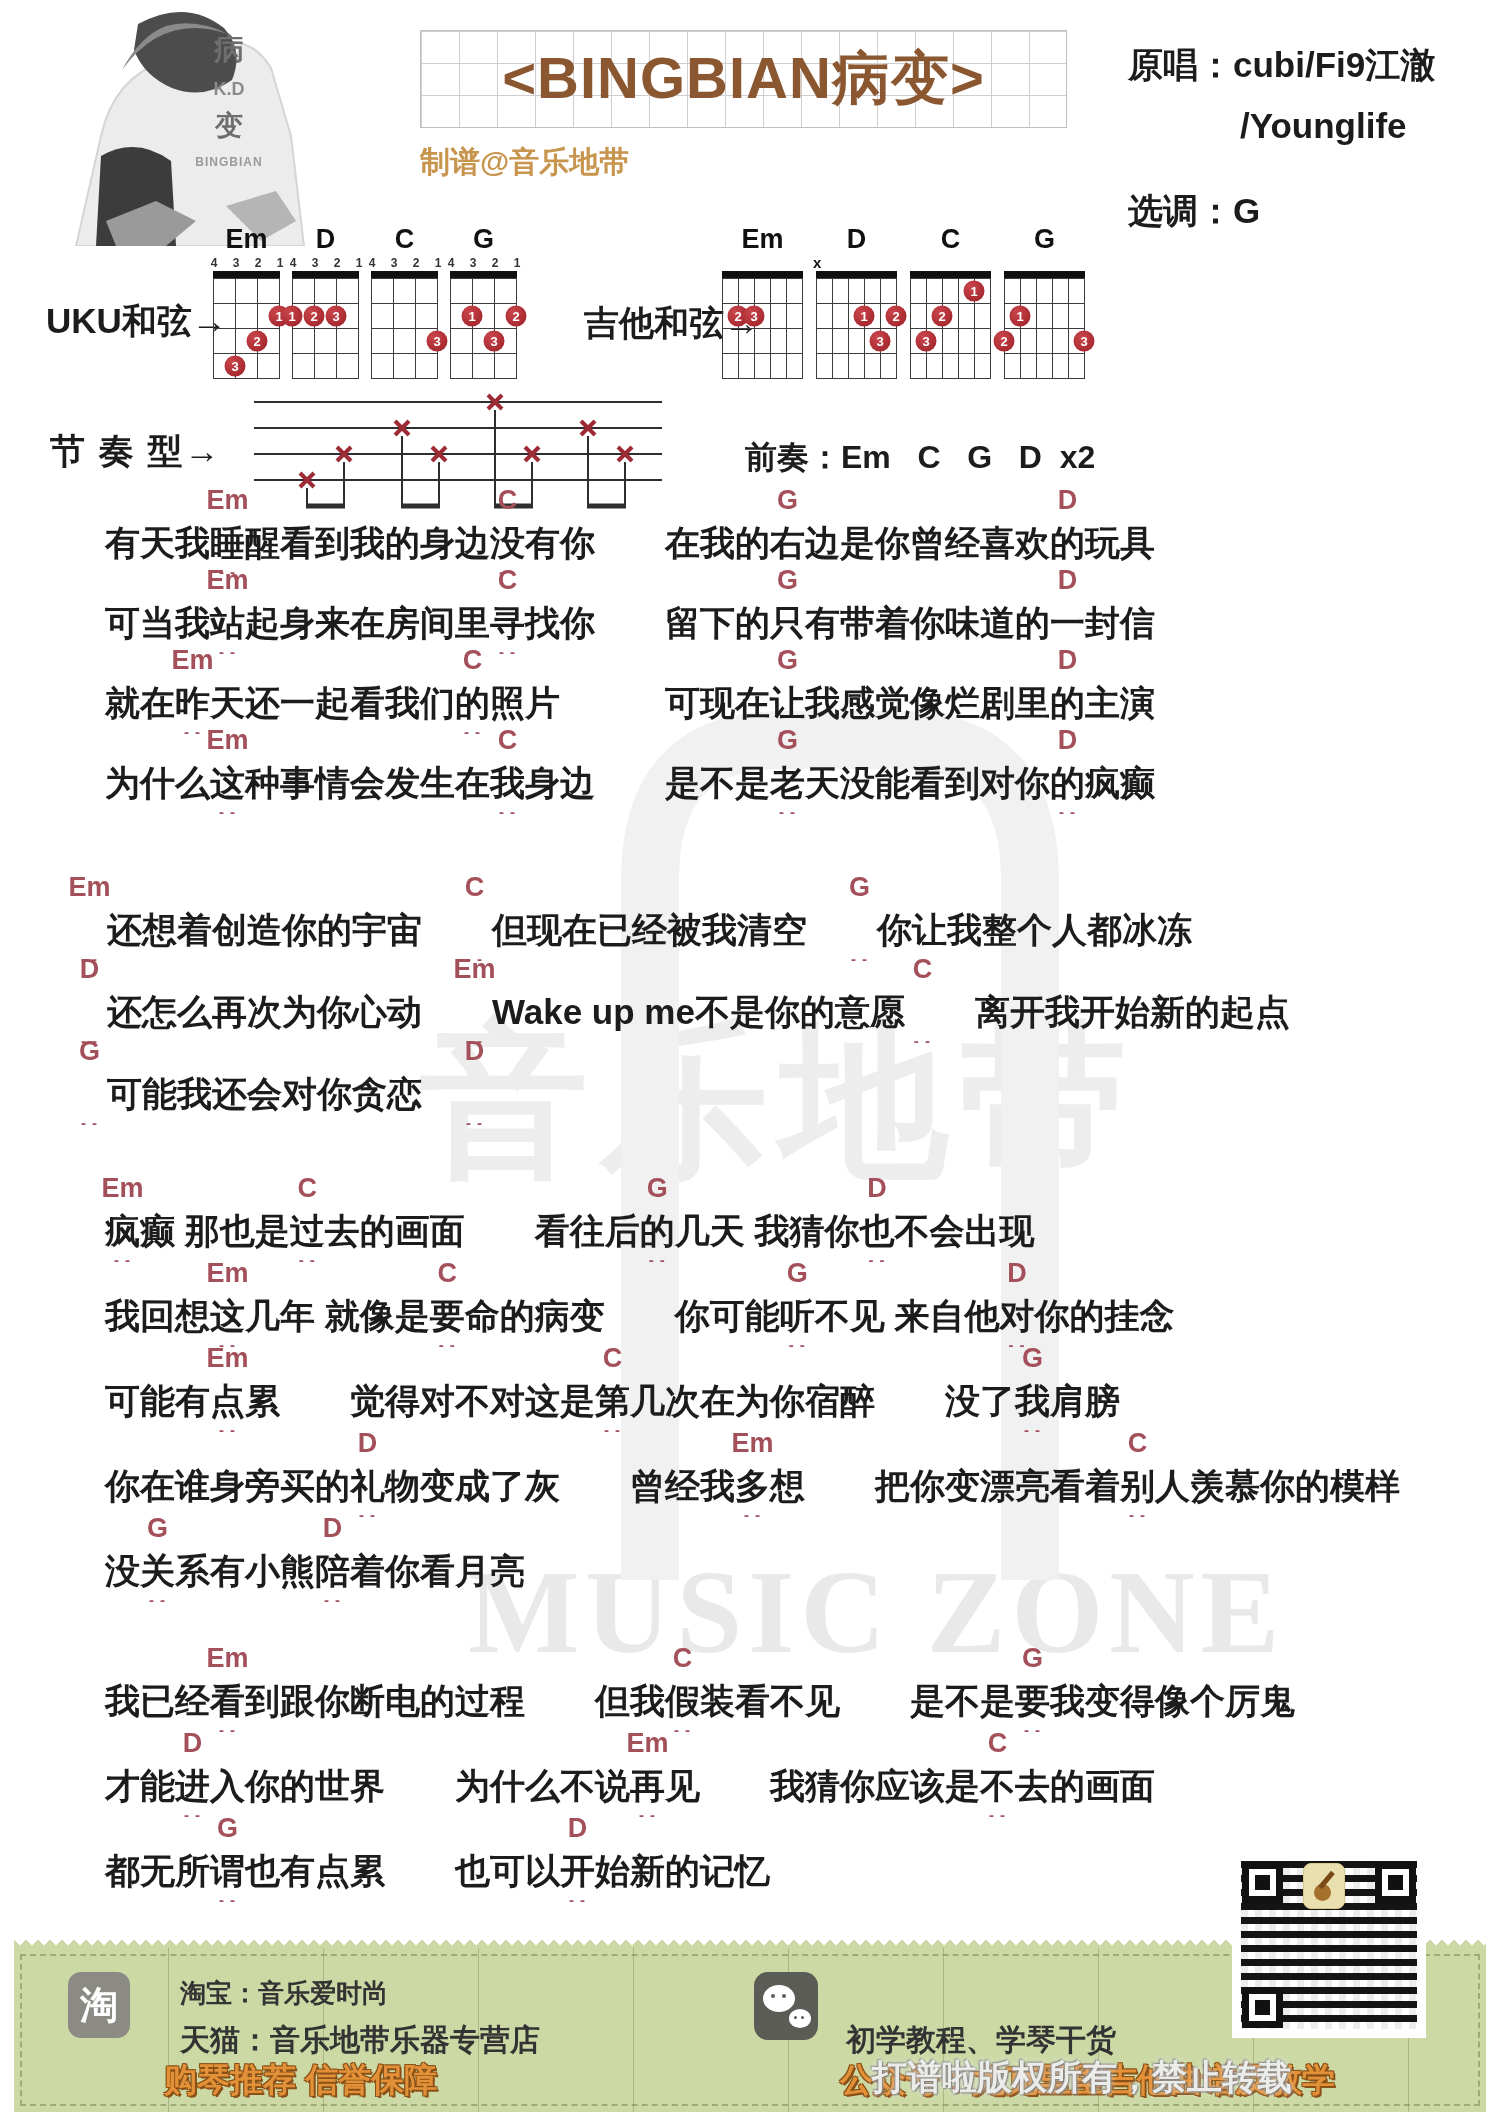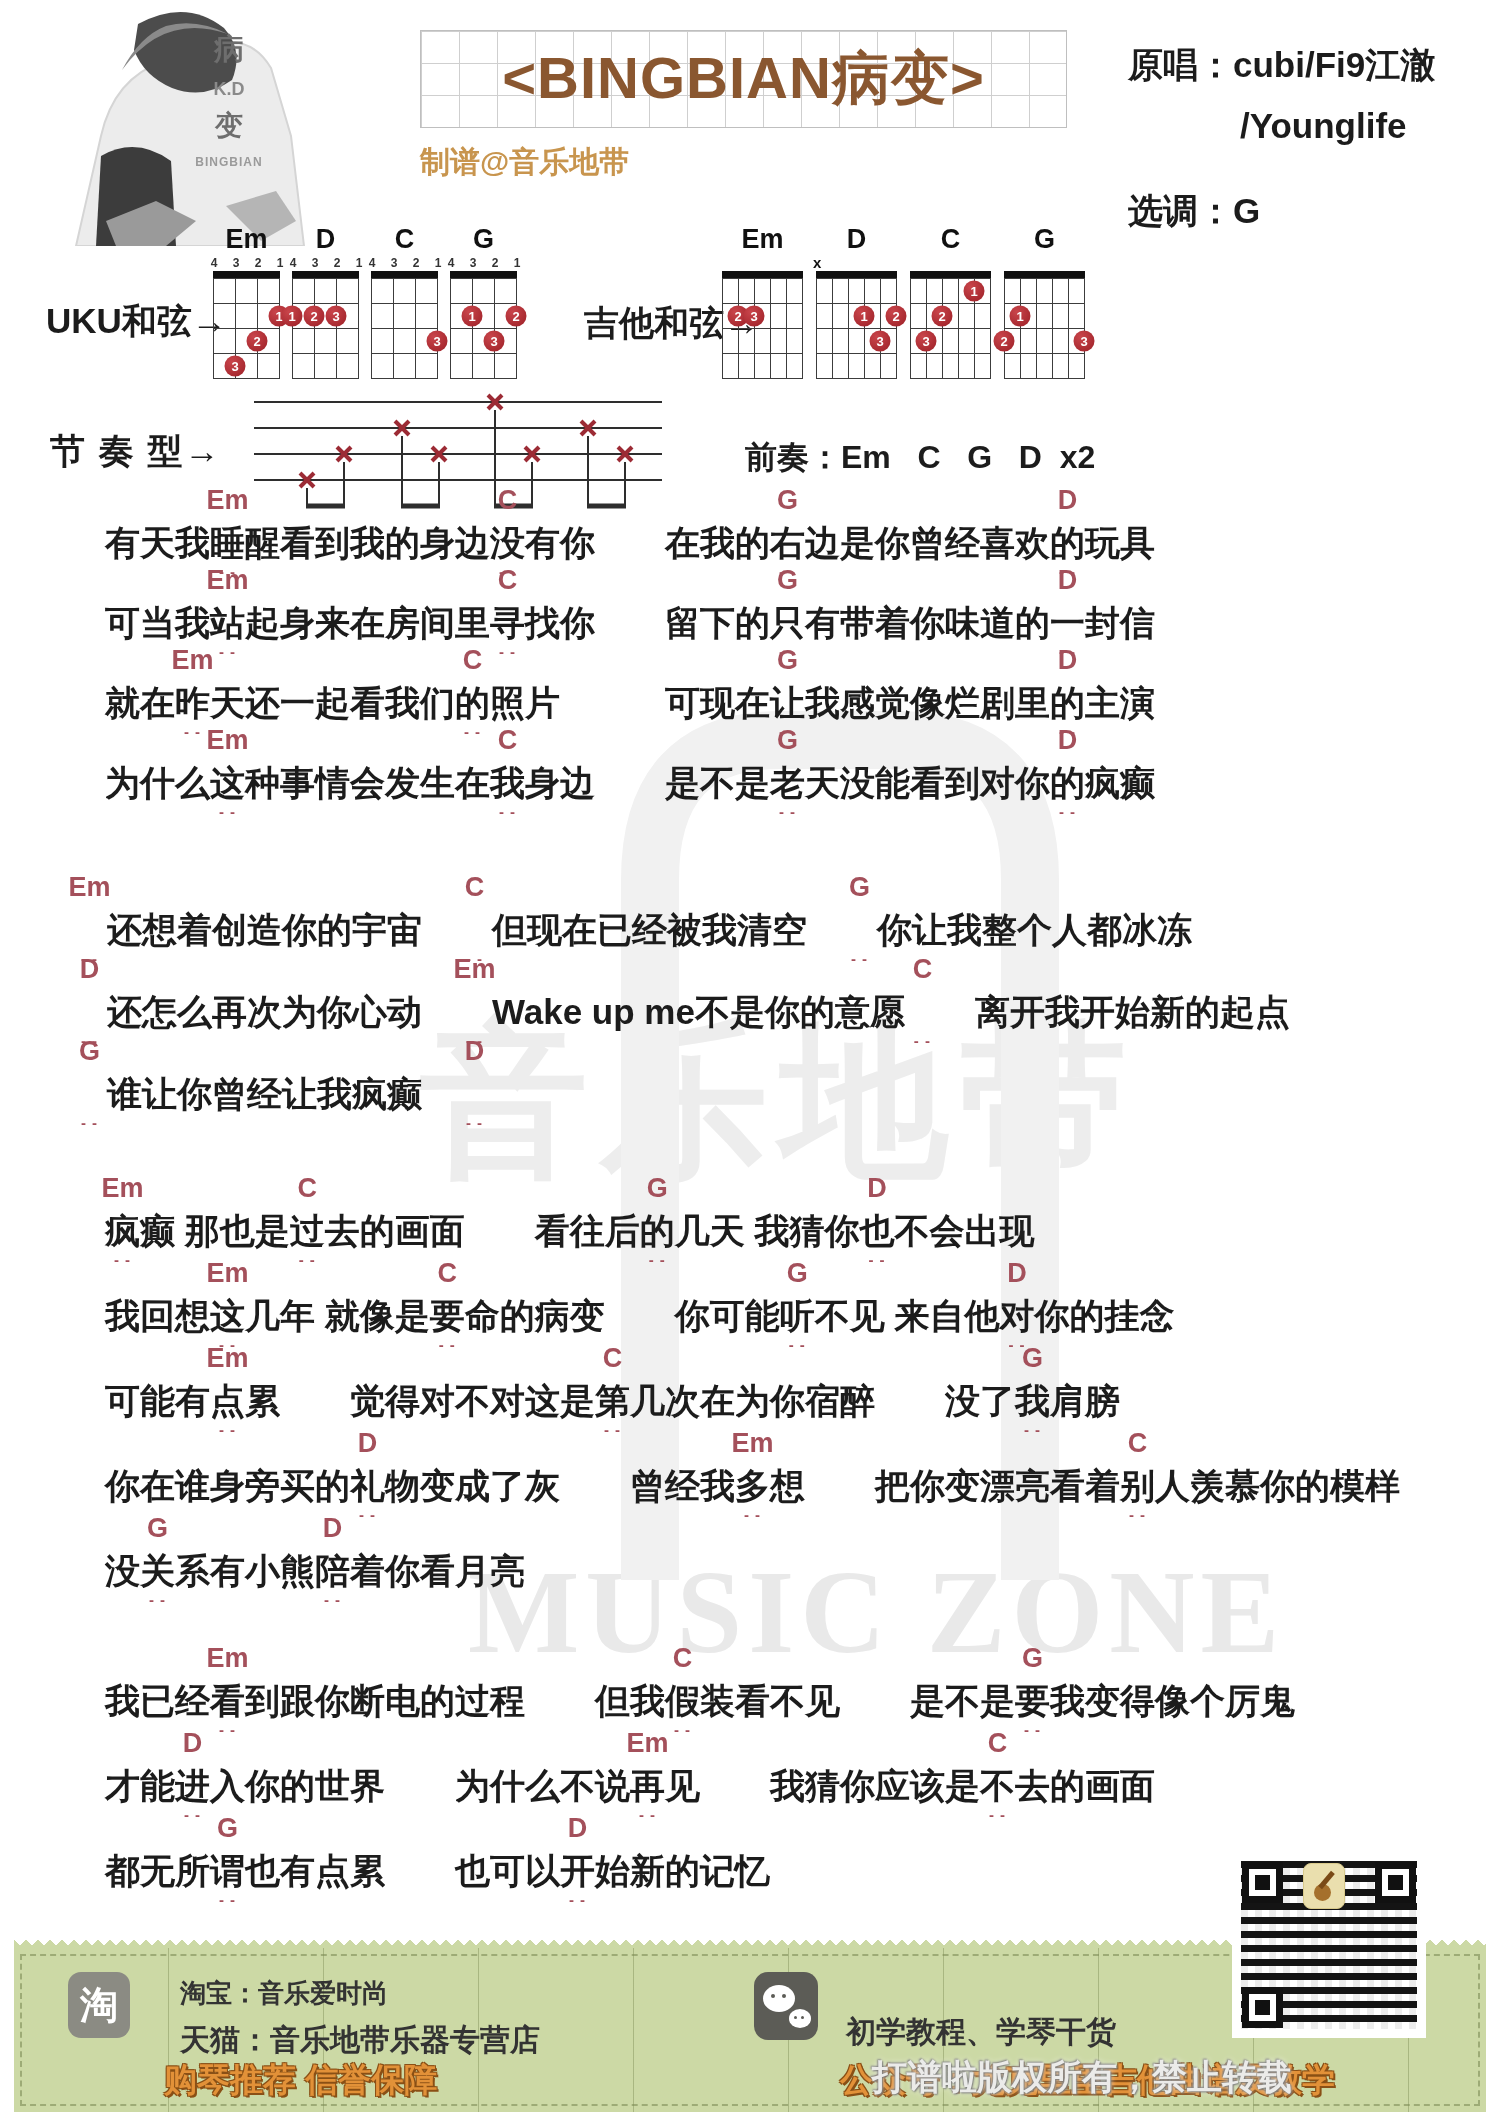--- a/index.html
+++ b/index.html
@@ -90,21 +90,21 @@
      text-shadow:1px 1px 0 #8a5016,-1px 1px 0 #8a5016,1px -1px 0 #8a5016,-1px -1px 0 #8a5016,2px 2px 0 #8a5016;}
   .slogan{position:absolute;left:150px;top:110px;font-size:33px;z-index:3;}
   .wx-icon{position:absolute;left:740px;top:24px;width:64px;height:68px;border-radius:14px;background:#5c5c56;z-index:3;}
   .wx-icon .b1{position:absolute;left:9px;top:13px;width:32px;height:27px;border-radius:50%;background:#fff;}
   .wx-icon .b1 i{position:absolute;width:4px;height:4px;border-radius:50%;background:#5c5c56;top:9px;}
   .wx-icon .b1 i.e1{left:8px;} .wx-icon .b1 i.e2{left:19px;}
   .wx-icon .b2{position:absolute;right:7px;bottom:12px;width:22px;height:19px;border-radius:50%;background:#fff;}
   .wx-icon .b2 i{position:absolute;width:3px;height:3px;border-radius:50%;background:#5c5c56;top:7px;}
   .wx-icon .b2 i.e1{left:5px;} .wx-icon .b2 i.e2{left:12px;}
   .wx1{position:absolute;left:832px;top:28px;font-size:30px;font-weight:700;color:#333;z-index:3;}
-  .wx2{position:absolute;left:832px;top:64px;font-size:30px;font-weight:700;color:#333;z-index:3;}
+  .wx2{position:absolute;left:832px;top:72px;font-size:30px;font-weight:700;color:#333;z-index:3;}
   .account{position:absolute;left:826px;top:110px;font-size:33px;z-index:3;white-space:nowrap;}
   .copyright{position:absolute;left:872px;top:2054px;z-index:6;font-size:35px;font-weight:700;color:#ebebe9;
      white-space:nowrap;text-shadow:1px 1px 2px #777,-1px -1px 2px #888,0 0 6px rgba(255,255,255,.8);}
 
   
   .qr{position:absolute;left:1232px;top:1852px;width:176px;height:168px;background:#fff;padding:9px;z-index:5;}
   .qr-in{position:relative;width:100%;height:100%;
      background-image:repeating-linear-gradient(transparent 0 7px,rgba(255,255,255,.92) 7px 14px),
                       repeating-linear-gradient(90deg,#141414 0 7px,transparent 7px 14px),
                       repeating-linear-gradient(#141414 0 7px,transparent 7px 14px);}
@@ -342,21 +342,21 @@
       <div class="lyr-line" data-interactable="false">
         <span class="anch" data-interactable="false"><span class="ch" data-interactable="false">D</span>　<i class="dash" data-interactable="false">- -</i></span>
         <span data-interactable="false">还怎么再次为你心动　</span>
         <span class="anch" data-interactable="false"><span class="ch" data-interactable="false">Em</span>　<i class="dash" data-interactable="false">- -</i></span>
         <span data-interactable="false">Wake up me不是你的意愿</span>
         <span class="anch" data-interactable="false"><span class="ch" data-interactable="false">C</span>　<i class="dash" data-interactable="false">- -</i></span>
         <span data-interactable="false">　离开我开始新的起点</span>
       </div>
       <div class="lyr-line" data-interactable="false">
         <span class="anch" data-interactable="false"><span class="ch" data-interactable="false">G</span>　<i class="dash" data-interactable="false">- -</i></span>
-        <span data-interactable="false">谁让你曾经让我疯癫　</span>
+        <span data-interactable="false">可能我还会对你贪恋　</span>
         <span class="anch" data-interactable="false"><span class="ch" data-interactable="false">D</span>　<i class="dash" data-interactable="false">- -</i></span>
       </div>
     </div>
   <div class="lyrics h85" id="sec2" data-interactable="false">
       <div class="lyr-line" data-interactable="false">
         <span class="anch" data-interactable="false"><span class="ch" data-interactable="false">Em</span>疯<i class="dash" data-interactable="false">- -</i></span>
         <span data-interactable="false">癫 那也是</span>
         <span class="anch" data-interactable="false"><span class="ch" data-interactable="false">C</span>过<i class="dash" data-interactable="false">- -</i></span>
         <span data-interactable="false">去的画面　　看往后</span>
         <span class="anch" data-interactable="false"><span class="ch" data-interactable="false">G</span>的<i class="dash" data-interactable="false">- -</i></span>

